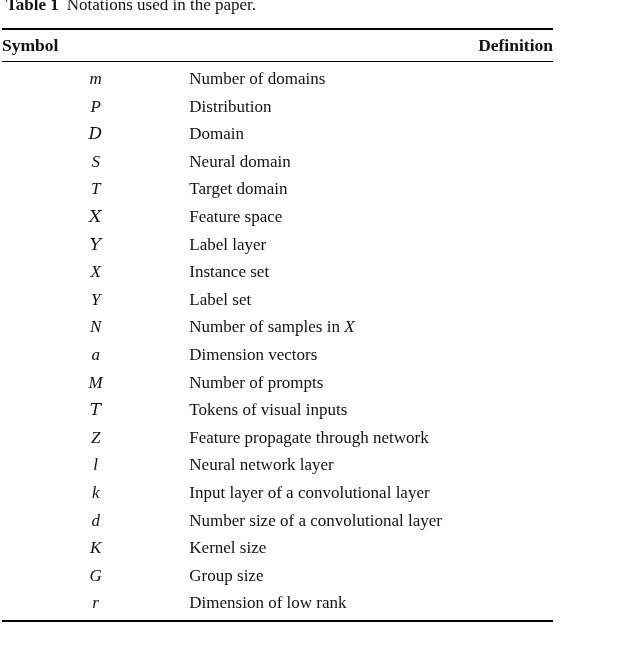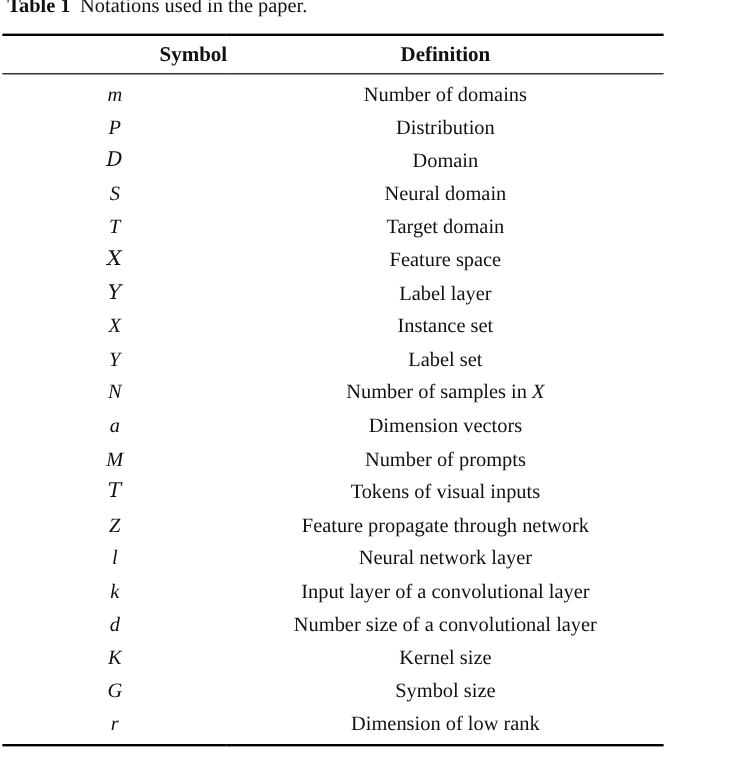--- a/index.html
+++ b/index.html
@@ -39,39 +39,39 @@
   }
   thead tr {
     border-bottom: 1.4px solid #000;
   }
   th {
     font-size: 17.5px;
     font-weight: bold;
     padding: 5px 0 6px 0;
     line-height: 20px;
   }
-  th.sym-h { width: 34%; text-align: right; font-family: Liberation Serif, serif; }
-  th.def-h { text-align: center; }
+  th.sym-h { width: 34%; text-align: left; font-family: Liberation Serif, serif; }
+  th.def-h { text-align: right; }
   td {
     font-size: 17px;
     line-height: 27.6px;
     padding: 0;
     vertical-align: middle;
   }
   td.sym {
     text-align: center;
     font-style: italic;
   }
   td.sym.cal {
     font-family: "DejaVu Serif", serif;
     font-style: italic;
     letter-spacing: 0.5px;
   }
   td.def {
-    text-align: center;
+    text-align: left;
   }
   .mathvar {
     font-style: italic;
   }
   tbody tr:first-child td { padding-top: 3px; }
   tbody tr:last-child td { padding-bottom: 3px; }
 </style>
 </head>
 <body>
 
@@ -156,21 +156,21 @@
         <tr>
           <td class="sym">d</td>
           <td class="def">Number size of a convolutional layer</td>
         </tr>
         <tr>
           <td class="sym">K</td>
           <td class="def">Kernel size</td>
         </tr>
         <tr>
           <td class="sym">G</td>
-          <td class="def">Symbol size</td>
+          <td class="def">Group size</td>
         </tr>
         <tr>
           <td class="sym">r</td>
           <td class="def">Dimension of low rank</td>
         </tr>
       </tbody>
   </table>
 
 </div>
 

